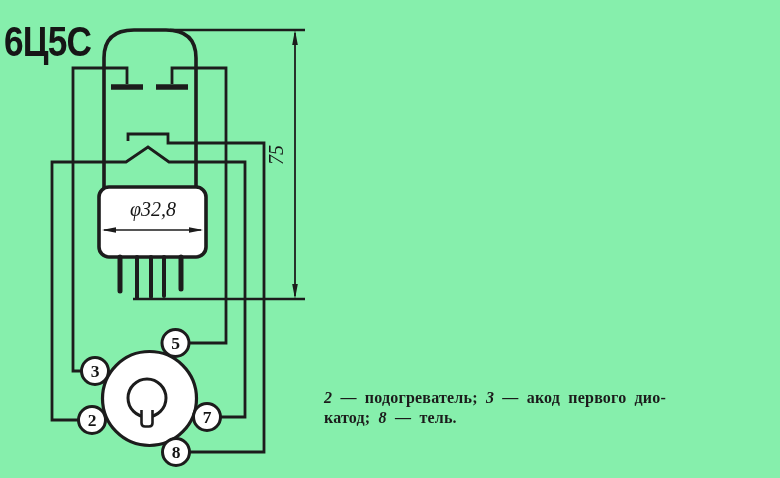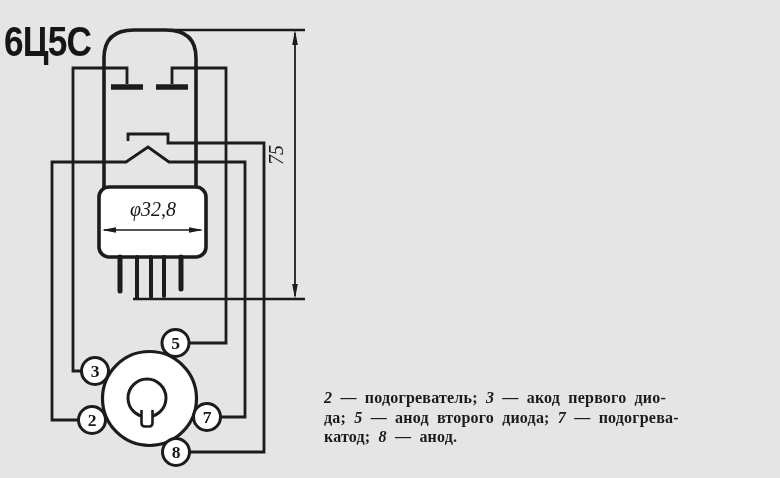--- a/index.html
+++ b/index.html
@@ -1,19 +1,19 @@
 <!DOCTYPE html>
 <html><head>
 <meta charset="utf-8">
 <style>
   html,body{margin:0;padding:0;background:#ffffff;}
   .stage{
     position:relative;
     width:780px;height:478px;
-    background:#e5e5e5;
+    background:#86efac;
     overflow:hidden;
     font-family:"Liberation Serif", serif;
   }
   .tube-title{
     position:absolute;
     left:4px;top:20px;
     font-family:"Liberation Sans", sans-serif;
     font-weight:700;
     font-size:43px;
     line-height:1;
@@ -115,17 +115,16 @@
         <text x="95" y="377" class="pin-num">3</text>
         <text x="92" y="426" class="pin-num">2</text>
         <text x="207" y="423" class="pin-num">7</text>
         <text x="176" y="458" class="pin-num">8</text>
       </g>
     </g>
   </svg>
 
   <div class="caption">
     <div class="cap-line"><span class="it">2</span><span> — подогреватель; </span><span class="it">3</span><span> — акод первого дио-</span></div>
-    <div class="cap-line"><span>да; </span><span class="it">5</span><span> — анод второго диода; </span><span class="it">7</span><span> — подогрева-</span></div>
-    <div class="cap-line"><span>катод; </span><span class="it">8</span><span> — анод.</span></div>
+    <div class="cap-line"><span>катод; </span><span class="it">8</span><span> — тель.</span></div>
   </div>
 
 </div>
 
 </body></html>

